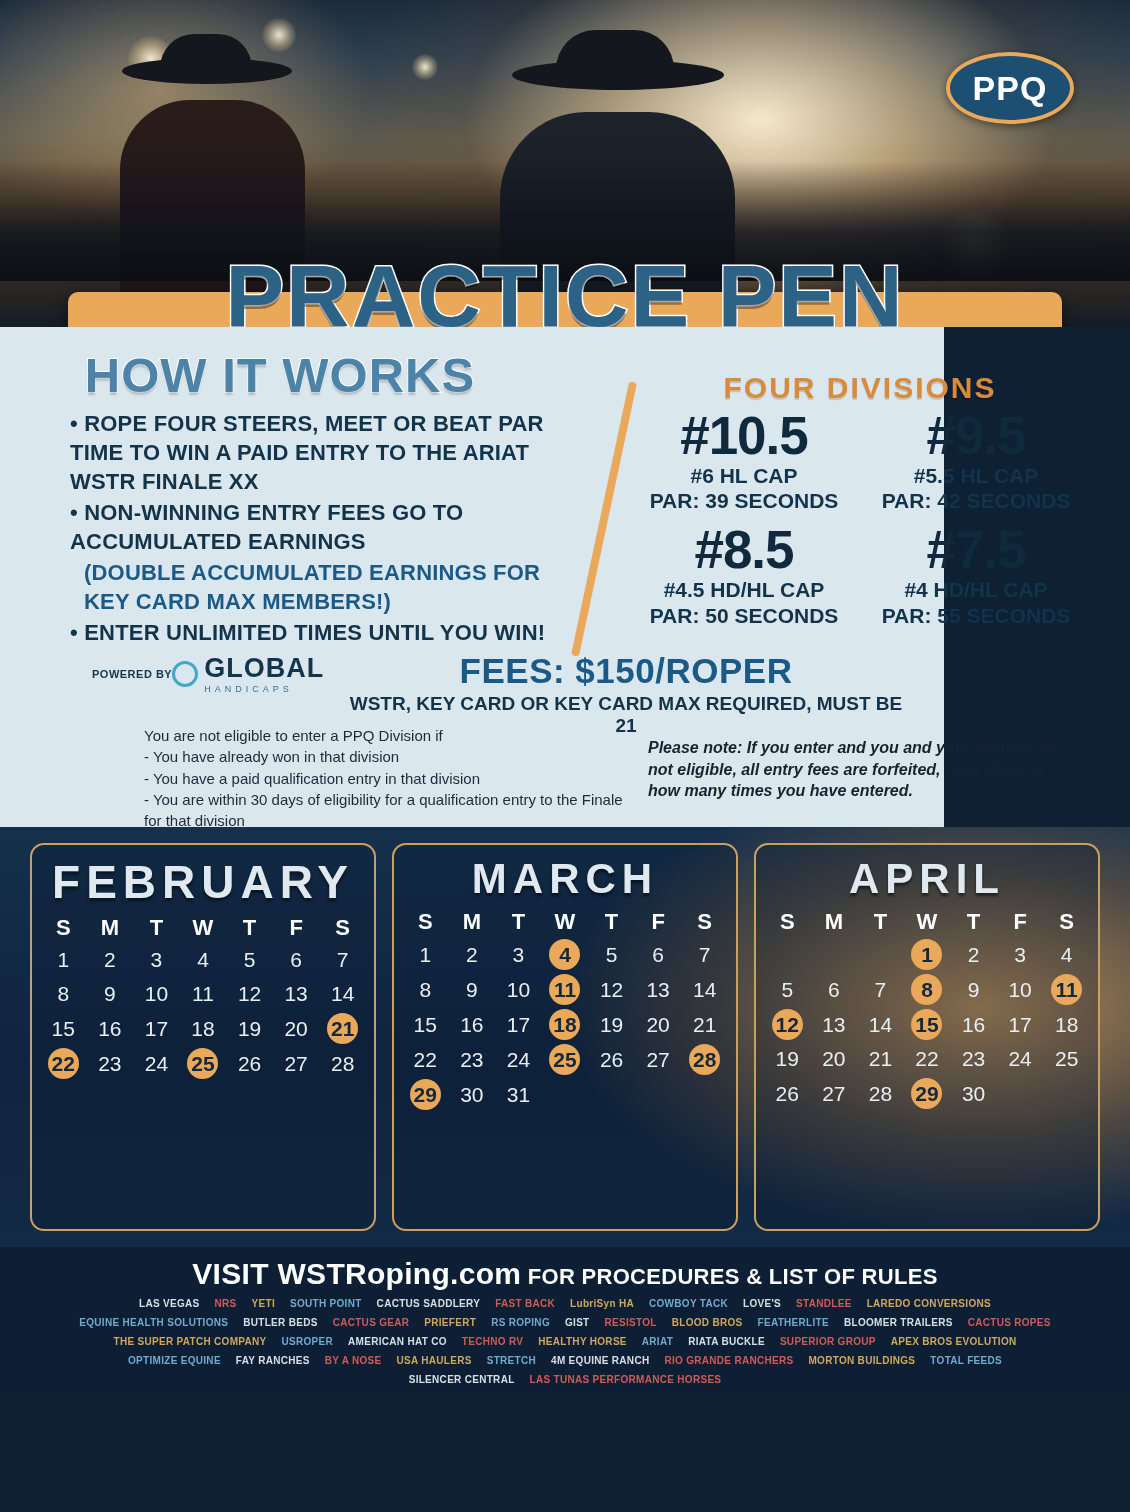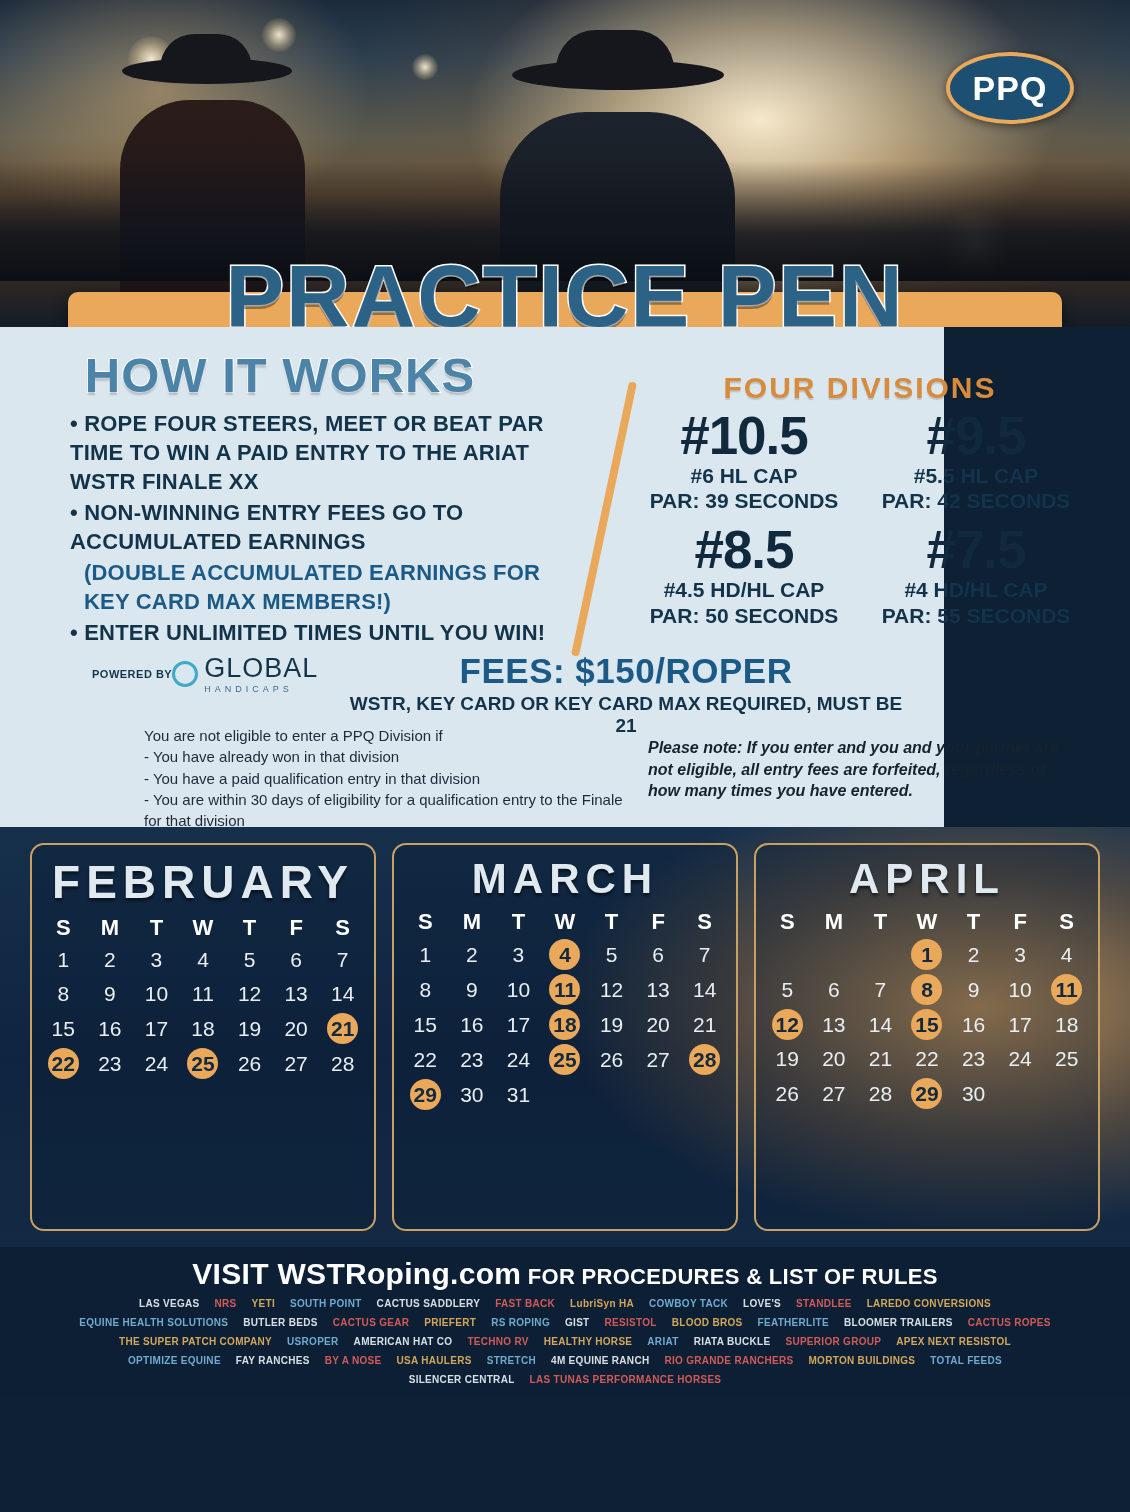--- a/index.html
+++ b/index.html
@@ -157,21 +157,21 @@
     letter-spacing: -1px;
   }
   .div-meta { font-size: 21px; color: #123349; font-weight: bold; line-height: 1.2; }
 
   .powered {
     position: absolute; left: 92px; top: 326px;
     display: flex; align-items: center; 
   }
   .powered-label { font-size: 11px; font-weight: bold; color: #13354c; letter-spacing: .5px; }
   .global-logo { display: flex; flex-direction: column; align-items: flex-start; }
-  .global-name { font-size: 27px; font-weight: normal; color: #13354c; letter-spacing: 1px; }
+  .global-name { font-size: 27px; font-weight: bold; color: #13354c; letter-spacing: 1px; }
   .global-sub { font-size: 9px; letter-spacing: 4px; color: #3a6d8e; }
   .global-mark {
     width: 26px; height: 26px; border-radius: 50%;
     border: 3px solid #3fa9c8; display: inline-block; margin-right: 6px;
   }
 
   .fees {
     position: absolute; left: 346px; top: 324px; width: 560px; text-align: center;
   }
   .fees-main { font-size: 35px; font-weight: bold; color: #1b5a86; letter-spacing: .5px; }
@@ -502,21 +502,21 @@
       <div class="sp ">BLOOMER TRAILERS</div>
       <div class="sp red">CACTUS ROPES</div>
       <div class="sp gold">THE SUPER PATCH COMPANY</div>
       <div class="sp blue">USROPER</div>
       <div class="sp ">AMERICAN HAT CO</div>
       <div class="sp red">TECHNO RV</div>
       <div class="sp gold">HEALTHY HORSE</div>
       <div class="sp blue">ARIAT</div>
       <div class="sp ">RIATA BUCKLE</div>
       <div class="sp red">SUPERIOR GROUP</div>
-      <div class="sp gold">APEX NEXT RESISTOL</div>
+      <div class="sp gold">APEX BROS EVOLUTION</div>
       <div class="sp blue">OPTIMIZE EQUINE</div>
       <div class="sp ">FAY RANCHES</div>
       <div class="sp red">BY A NOSE</div>
       <div class="sp gold">USA HAULERS</div>
       <div class="sp blue">STRETCH</div>
       <div class="sp ">4M EQUINE RANCH</div>
       <div class="sp red">RIO GRANDE RANCHERS</div>
       <div class="sp gold">MORTON BUILDINGS</div>
       <div class="sp blue">TOTAL FEEDS</div>
       <div class="sp ">SILENCER CENTRAL</div>

